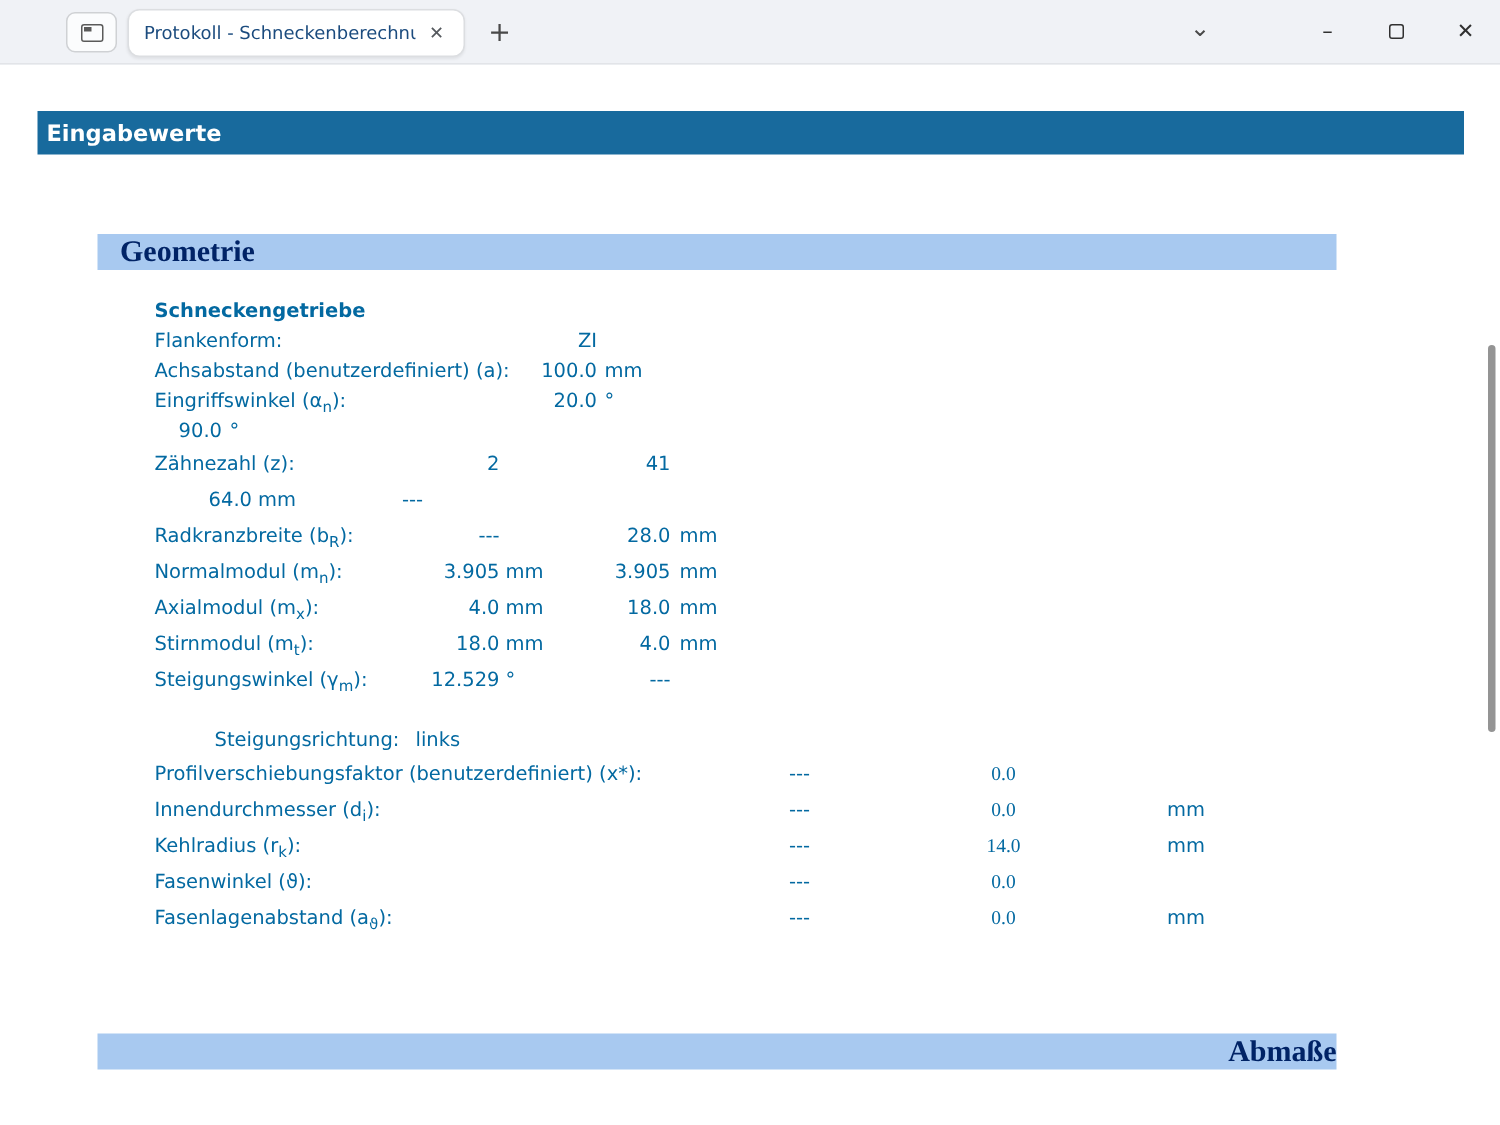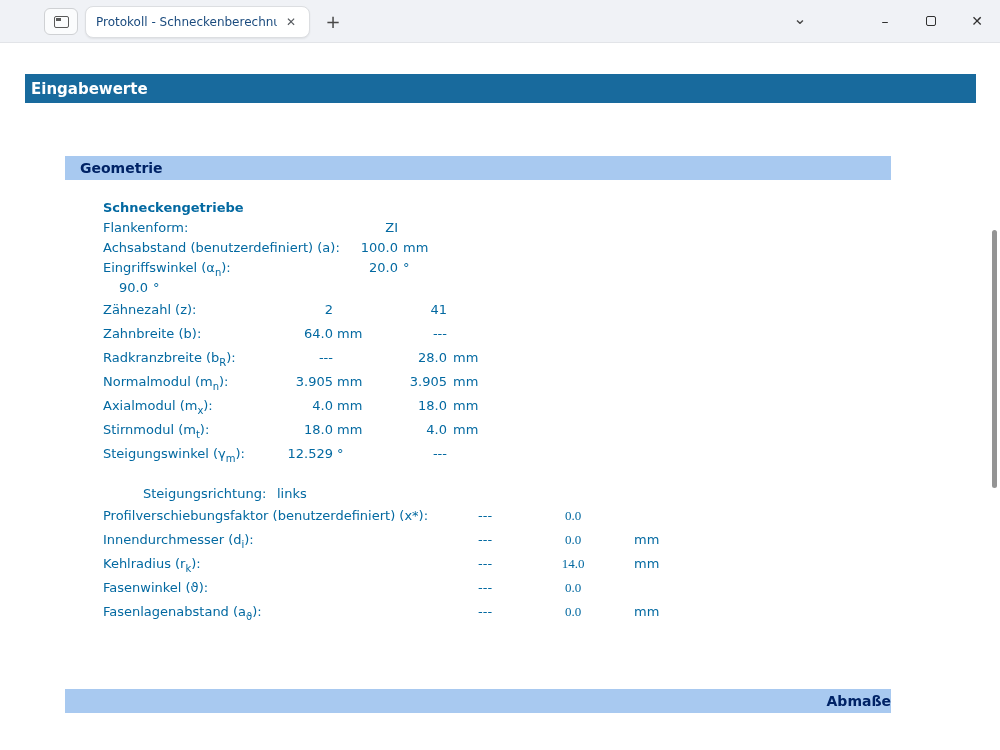--- a/index.html
+++ b/index.html
@@ -25,21 +25,21 @@
   .chevron { position:absolute; left:786px; top:7px; font-size:16px; color:#494949; width:28px; height:28px;
     text-align:center; line-height:24px; cursor:pointer; }
   .win-controls { position:absolute; right:0; top:0; height:42px; display:flex; }
   .win-btn { width:46px; height:42px; display:flex; align-items:center; justify-content:center;
     color:#303030; font-size:14px; cursor:pointer; }
   .max-glyph { width:10px; height:10px; border:1px solid #303030; border-radius:2px; }
   
   .main-header { margin:31px 24px 0 25px; height:29px; background:#186a9d; color:#ffffff;
     font-weight:bold; font-size:15px; display:flex; align-items:center; padding-left:6px; }
   .section-bar { margin-left:65px; width:826px; height:24px; background:#a8c9f0; color:#002366;
-    font-weight:bold; font-size:14px; display:flex; align-items:center; padding-left:15px; }
+    font-weight:bold; font-size:20px; display:flex; align-items:center; padding-left:15px;font-family:Liberation Serif, serif; }
   .section-geometrie { margin-top:53px; }
   .section-abmasse { margin-top:65px;justify-content:flex-end; }
   .tblock { margin-left:103px; margin-top:18px; font-size:13px; color:#0369a1; }
   .row { display:flex; align-items:baseline; }
   .row span { white-space:nowrap; flex-shrink:0; }
   sub { font-size:10px; }
   .subtitle { font-weight:bold; height:20px; line-height:20px; }
   .simple { height:20px; line-height:20px; }
   .simple .lbl { width:250px; }
   .simple .val { width:45px; text-align:right; }
@@ -49,21 +49,21 @@
   .headers .h1 { width:99px; text-align:center; }
   .headers .h2 { width:116px; text-align:center; }
   .trow { height:24px; line-height:24px; }
   .trow .lbl { width:165px; }
   .trow .v1 { width:65px; text-align:right; }
   .trow .u1 { width:30px; margin-left:4px; }
   .trow .v2 { width:80px; text-align:right; }
   .trow .u2 { margin-left:6px; }
   .dirrow { margin-top:18px; height:20px; line-height:20px; }
   .dirrow .lbl { width:134px;margin-left:40px; }
-  .wrow { height:24px; line-height:24px; }
+  .wrow { height:24px; line-height:24px;gap:48px; }
   .wrow .lbl { width:375px; }
   .wrow .dash { width:40px; }
   .wrow .val { width:110px; text-align:center;font-family:Liberation Serif, serif; }
   .wrow .unit { margin-left:6px; }
   .scroll-thumb { position:absolute; right:3px; top:230px; width:5px; height:258px;
     background:#949494; border-radius:3px; cursor:pointer; }
 </style>
 </head>
 <body>
 
@@ -121,21 +121,20 @@
 
 
   <div class="row trow">
     <span class="lbl">Zähnezahl (z):</span>
     <span class="v1">2</span>
     <span class="u1"></span>
     <span class="v2">41</span>
     <span class="u2"></span>
   </div>
   <div class="row trow">
-    <span class="lbl">Zahnbreite (b):</span>
     <span class="v1">64.0</span>
     <span class="u1">mm</span>
     <span class="v2">---</span>
     <span class="u2"></span>
   </div>
   <div class="row trow">
     <span class="lbl">Radkranzbreite (b<sub>R</sub>):</span>
     <span class="v1">---</span>
     <span class="u1"></span>
     <span class="v2">28.0</span>

